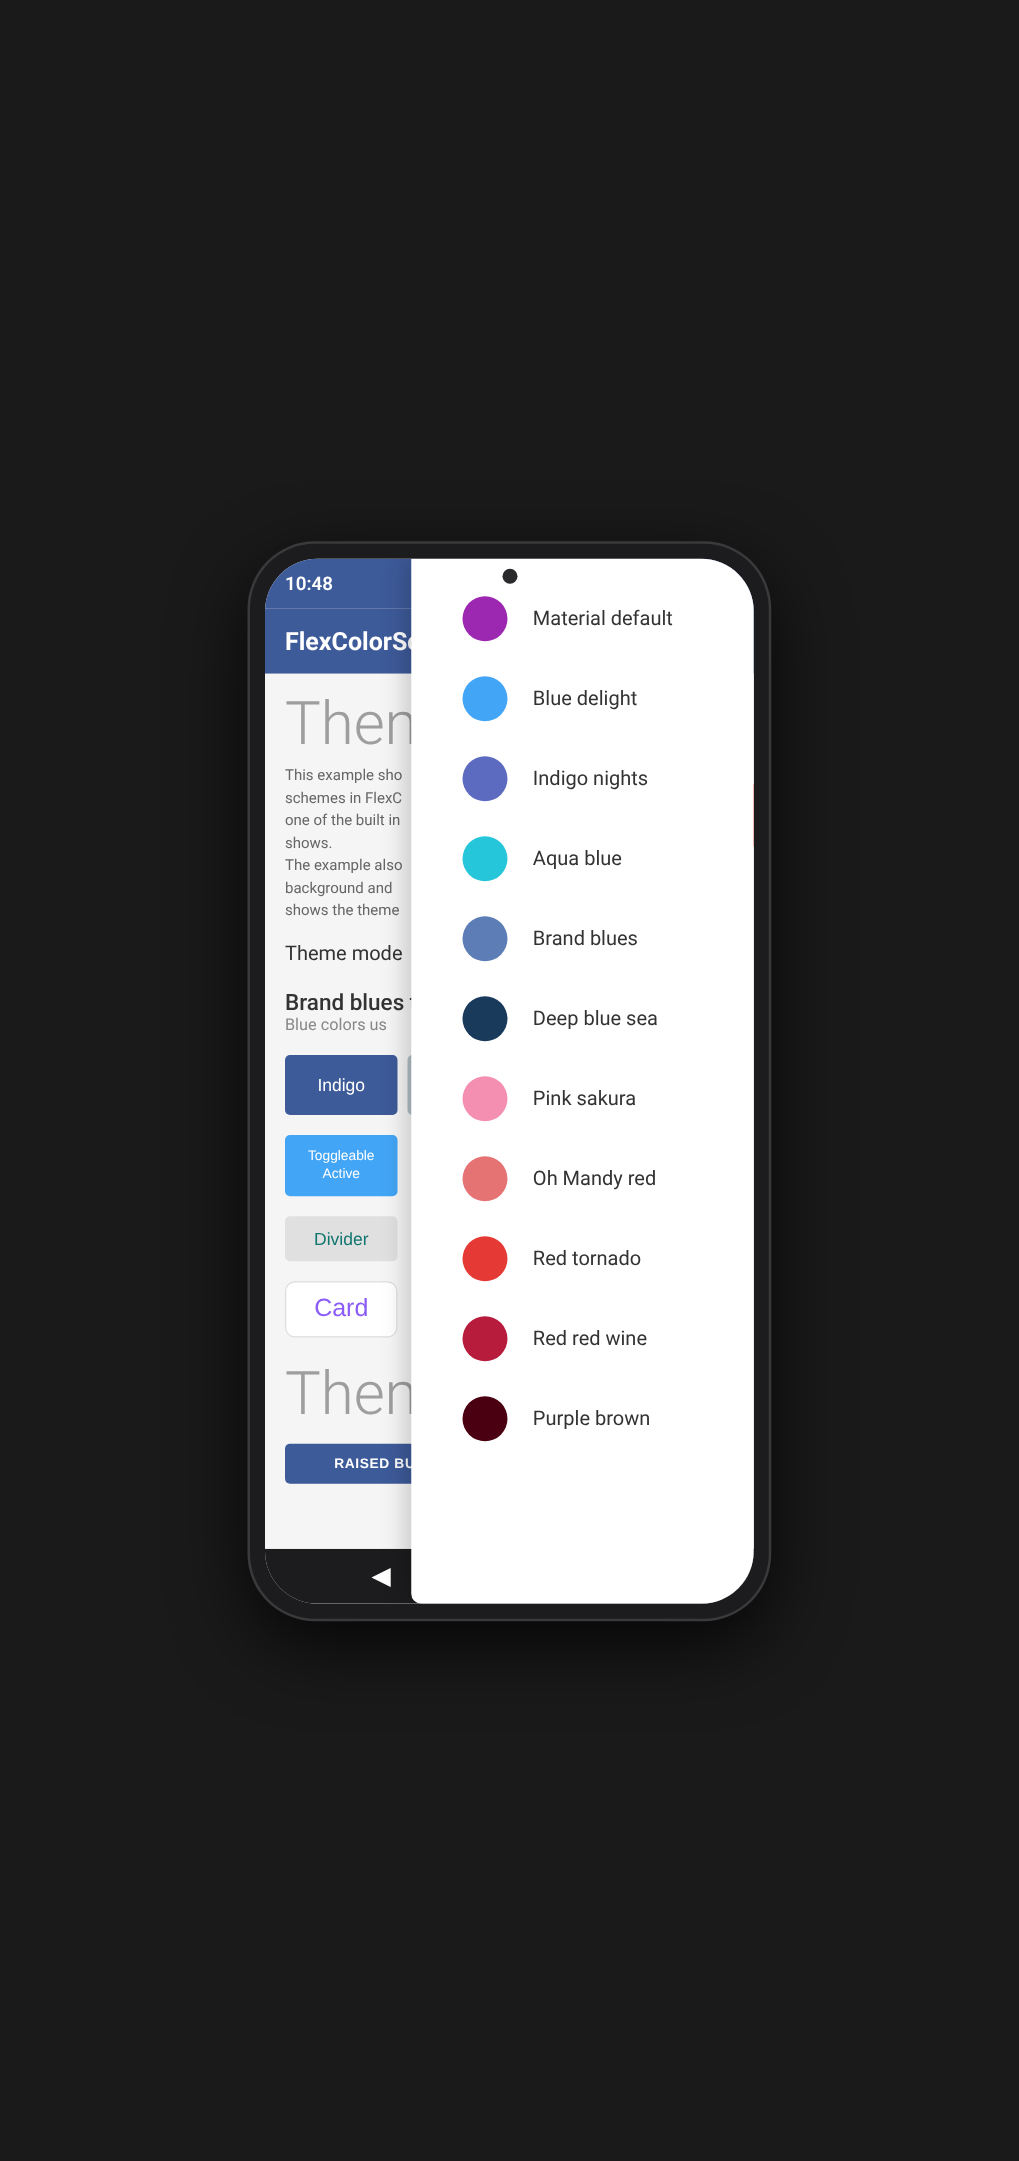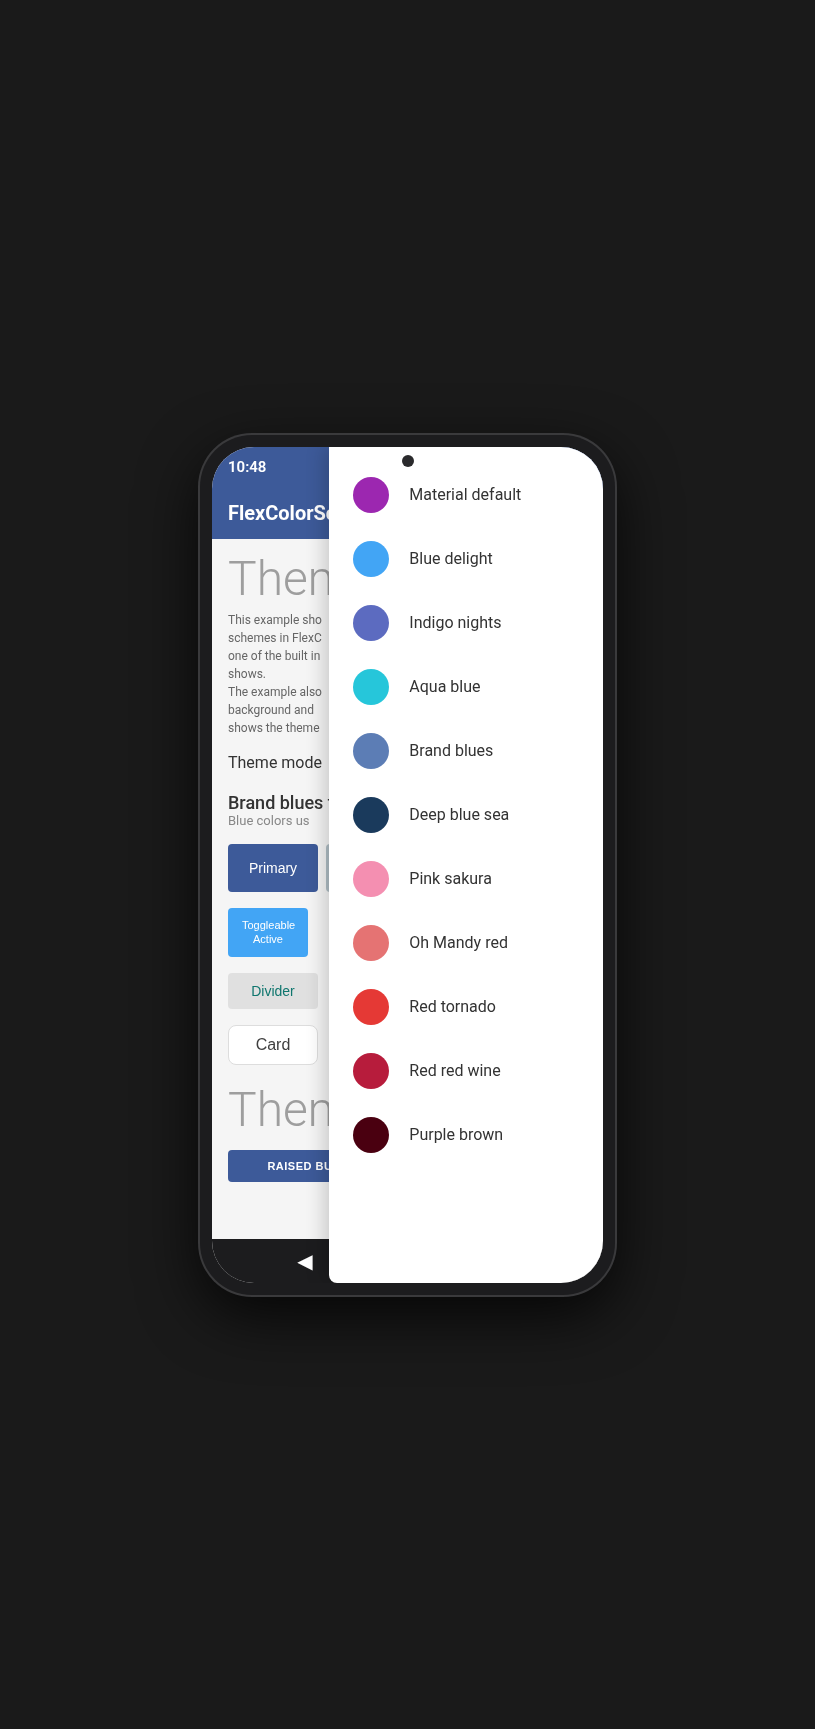--- a/index.html
+++ b/index.html
@@ -150,41 +150,41 @@
     }
 
     .btn-toggleable {
       background: #42a5f5;
       color: white;
       border: none;
       border-radius: 4px;
       padding: 10px 14px;
       font-size: 13px;
       font-weight: 500;
-      width: 80px;
+      width: 90px;
       line-height: 1.3;
     }
 
     .btn-divider {
       background: #e0e0e0;
       color: #0f766e;
       border: none;
       border-radius: 4px;
       padding: 10px 14px;
       font-size: 14px;
       width: 90px;
     }
 
     .btn-card {
       background: white;
-      color: #404040;
+      color: #8b5cf6;
       border: 1px solid #ddd;
       border-radius: 8px;
       padding: 10px 14px;
-      font-size: 16px;
+      font-size: 20px;
       width: 90px;
     }
 
     .theme-section-title {
       font-size: 48px;
       color: #9e9e9e;
       font-weight: 300;
       margin-top: 16px;
     }
 
@@ -249,20 +249,21 @@
       box-shadow: -4px 0 20px rgba(0,0,0,0.2);
       overflow-y: auto;
       padding: 16px 0;
     }
 
     .dropdown-item {
       display: flex;
       align-items: center;
       padding: 14px 24px;
       cursor: pointer;
+      margin-left: 17px;
     }
 
     .color-dot {
       width: 36px;
       height: 36px;
       border-radius: 50%;
       margin-right: 20px;
       flex-shrink: 0;
     }
 
@@ -333,21 +334,21 @@
       </div>
 
       <div class="theme-mode-label">Theme mode</div>
 
       <div class="brand-section">
         <div class="brand-title">Brand blues t</div>
         <div class="brand-subtitle">Blue colors us</div>
       </div>
 
       <div class="button-row">
-        <button class="btn-primary">Primary</button>
+        <button class="btn-primary">Indigo</button>
         <button class="btn-secondary" style="font-size:11px;">Secondary Header</button>
       </div>
 
       <div class="button-row">
         <button class="btn-toggleable" style="font-size:11px;">Toggleable Active</button>
       </div>
 
       <div class="button-row">
         <button class="btn-divider">Divider</button>
       </div>

